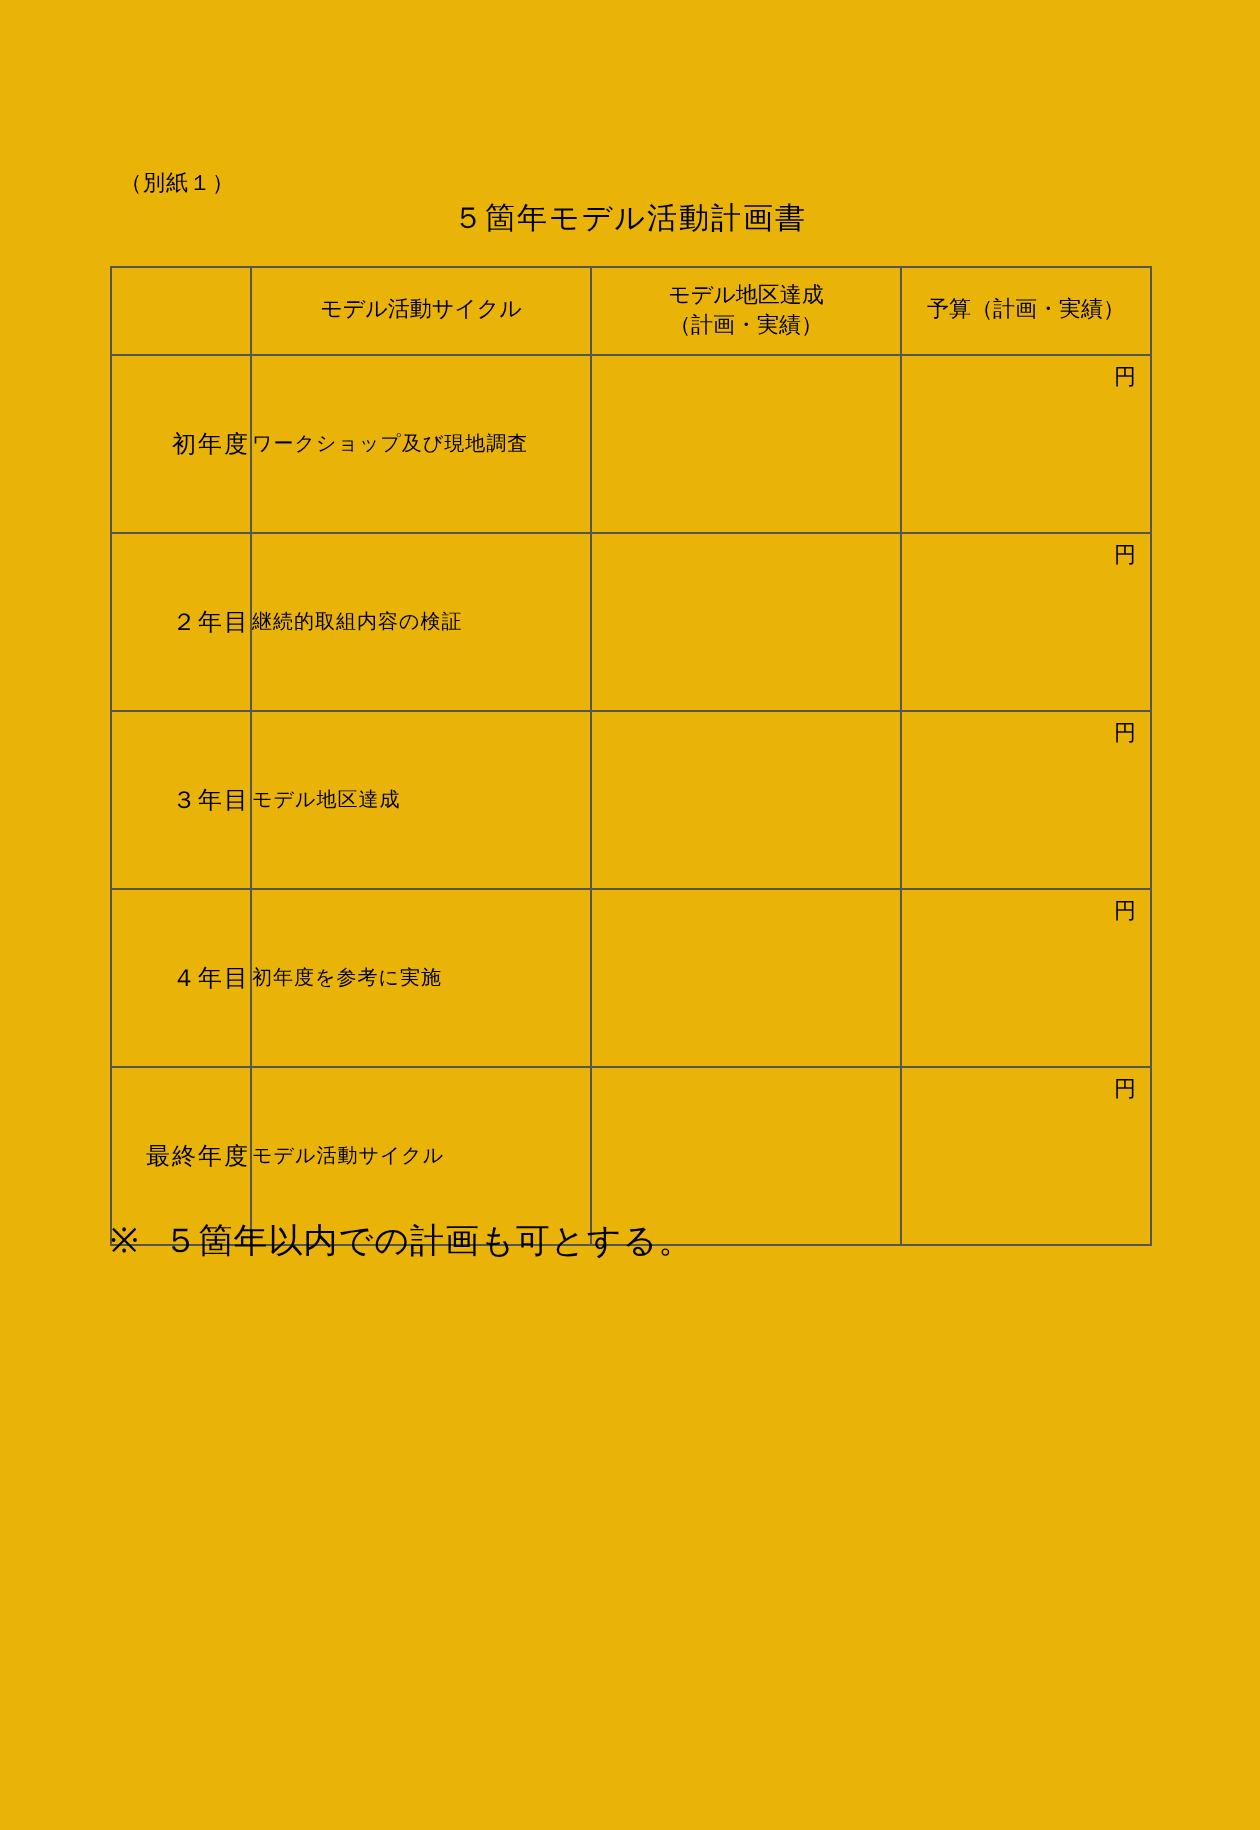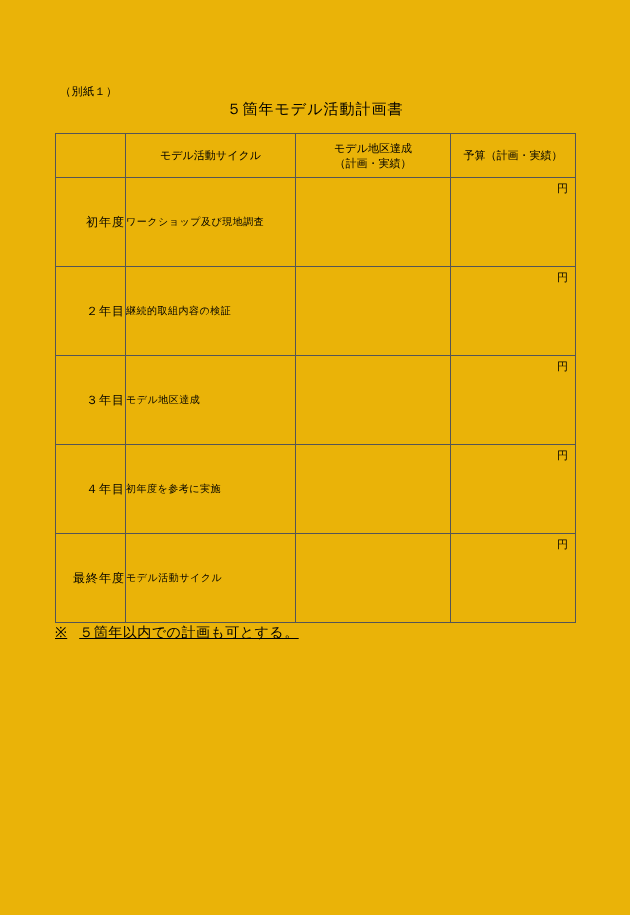--- a/index.html
+++ b/index.html
@@ -89,24 +89,23 @@
   }
   .yen {
     position: absolute;
     top: 3px;
     right: 7px;
     font-size: 11px;
   }
   .footnote {
     position: absolute;
     left: 55px;
-    top: 622px;
-    font-size: 14px;
+    top: 608px;
+    font-size: 17px;
     letter-spacing: 0.5px;
-    text-decoration: underline;
   }
   .footnote .mark {
     margin-right: 12px;
   }
 </style>
 </head>
 <body>
 
 <div class="page">
 

